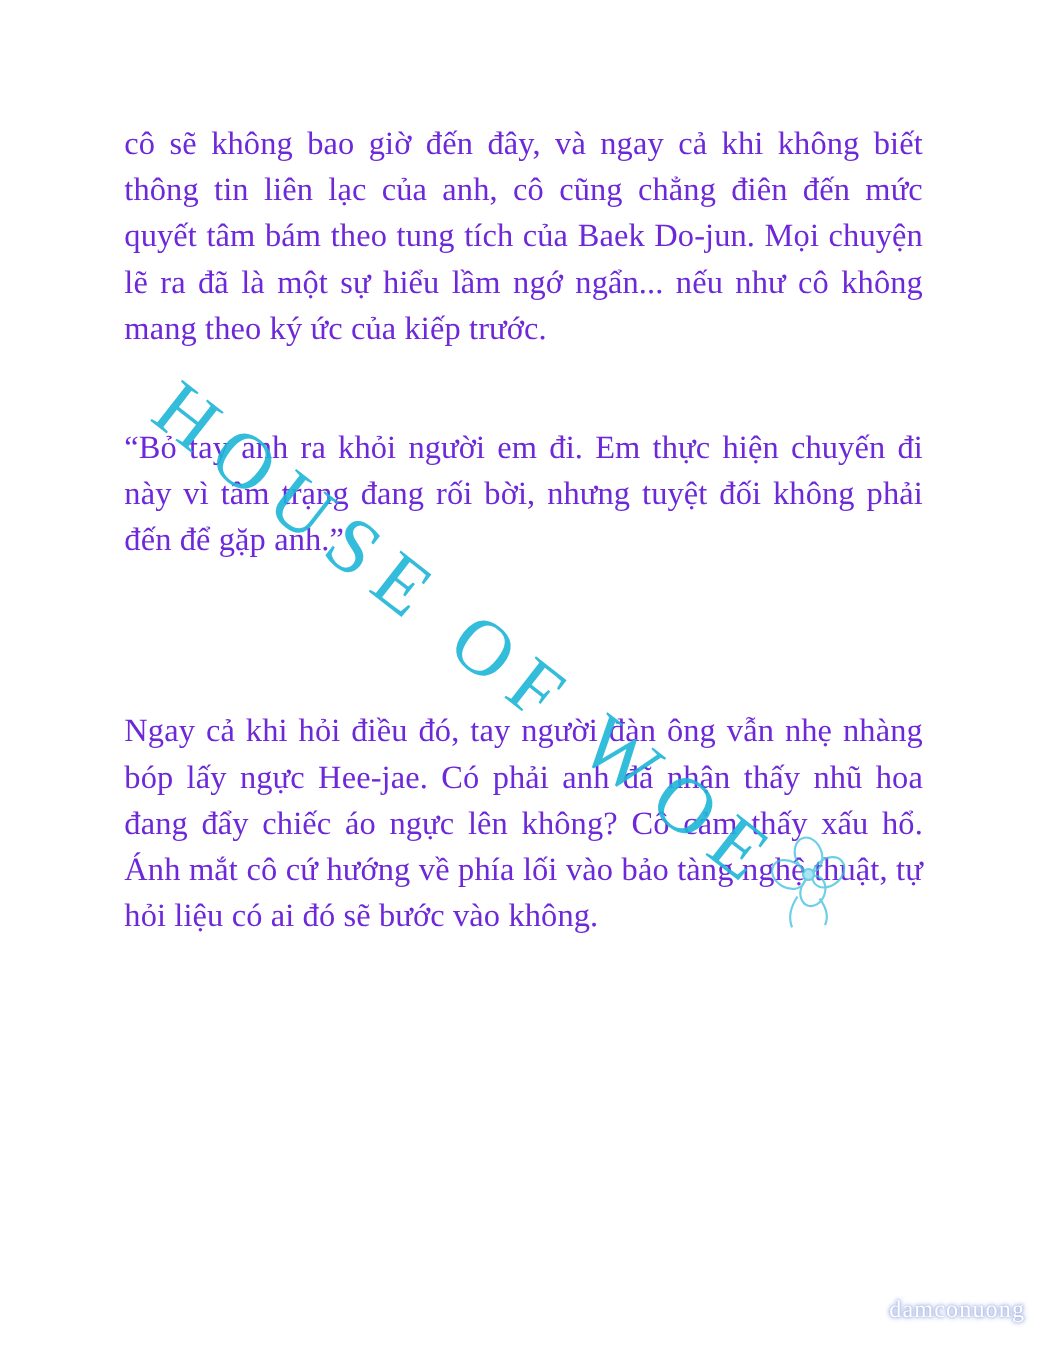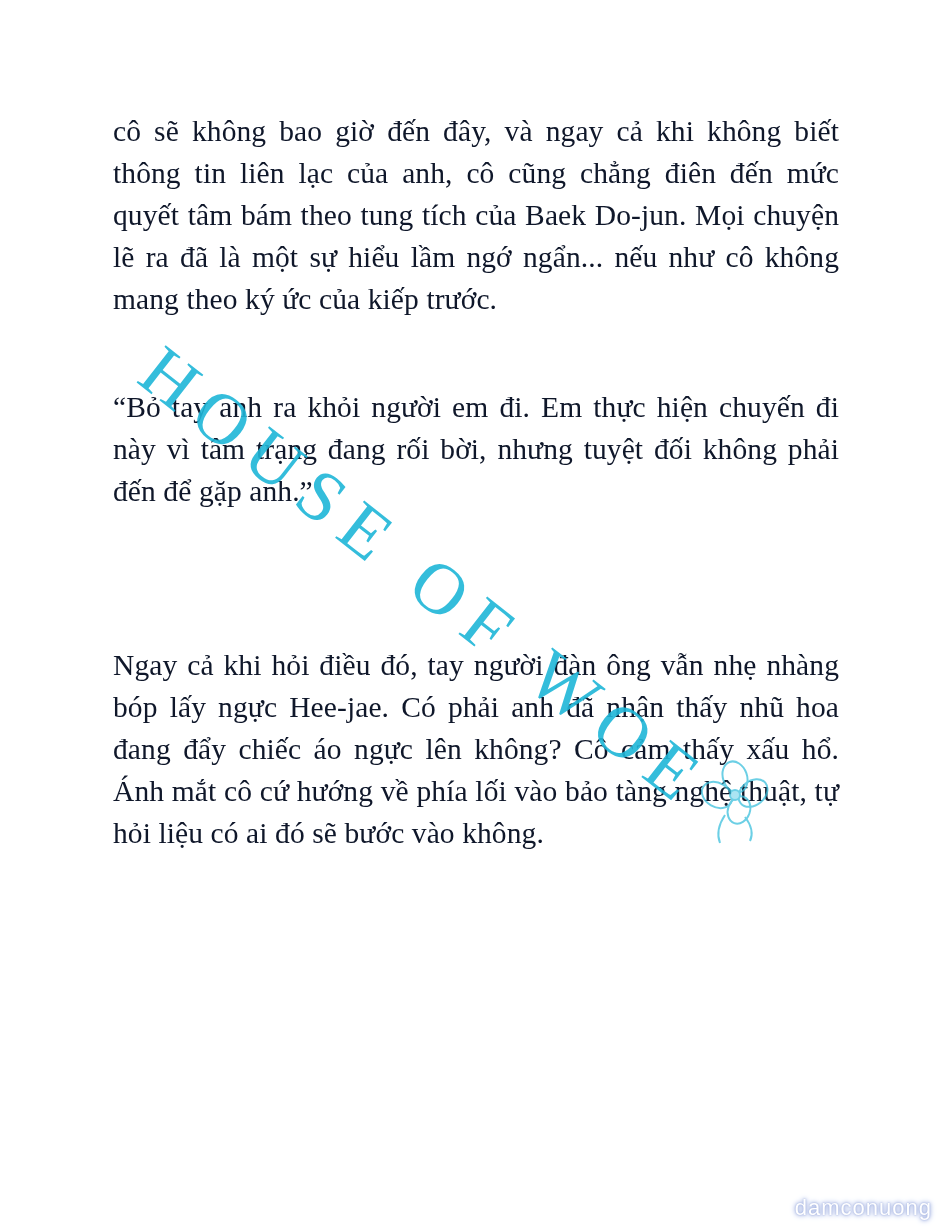--- a/index.html
+++ b/index.html
@@ -9,21 +9,21 @@
       background: #ffffff;
       position: relative;
       overflow: hidden;
       font-family: "DejaVu Serif", "Liberation Serif", serif;
     }
     .page {
       position: absolute;
       left: 113px;
       top: 110px;
       width: 726px;
-      color: #0f172a;
+      color: #6d28d9;
     }
     .para {
       font-family: "Liberation Serif", "DejaVu Serif", serif;
       font-size: 29.5px;
       line-height: 42px;
       margin: 0;
       text-align: justify;
       letter-spacing: 0.1px;
     }
     .gap { height: 66px; }
@@ -47,22 +47,22 @@
       left: 695px;
       top: 755px;
       width: 80px;
       height: 90px;
       opacity: 0.75;
       pointer-events: none;
     }
     .site-mark {
       position: absolute;
       right: 18px;
-      bottom: 8px;
-      font-family: Liberation Sans, sans-serif;
+      bottom: 26px;
+      font-family: Liberation Serif, serif;
       font-size: 22px;
       color: #ffffff;
       text-shadow: 0 0 4px #9fb0e0, 0 0 6px #aab8e8, 0 0 2px #8fa0d8;
       letter-spacing: 1px;
       text-align: center;
     }
   </style>
 </head>
 <body>
 

